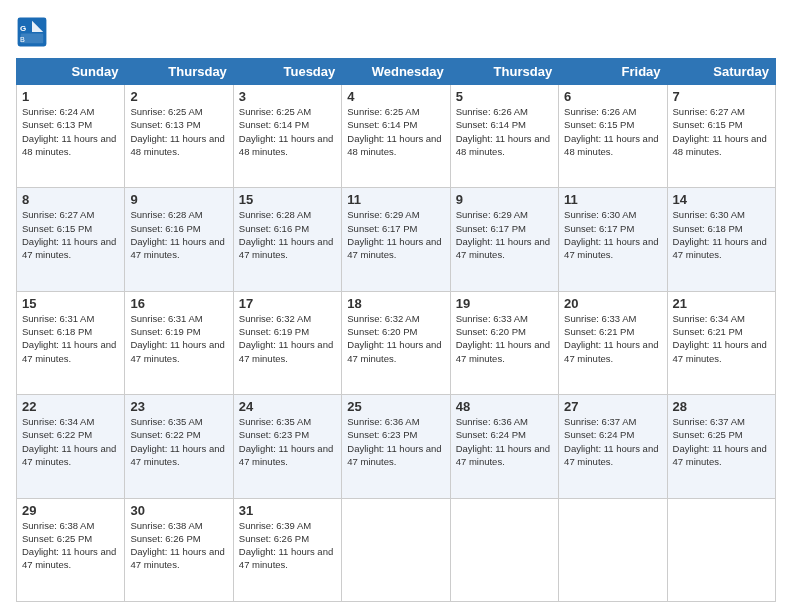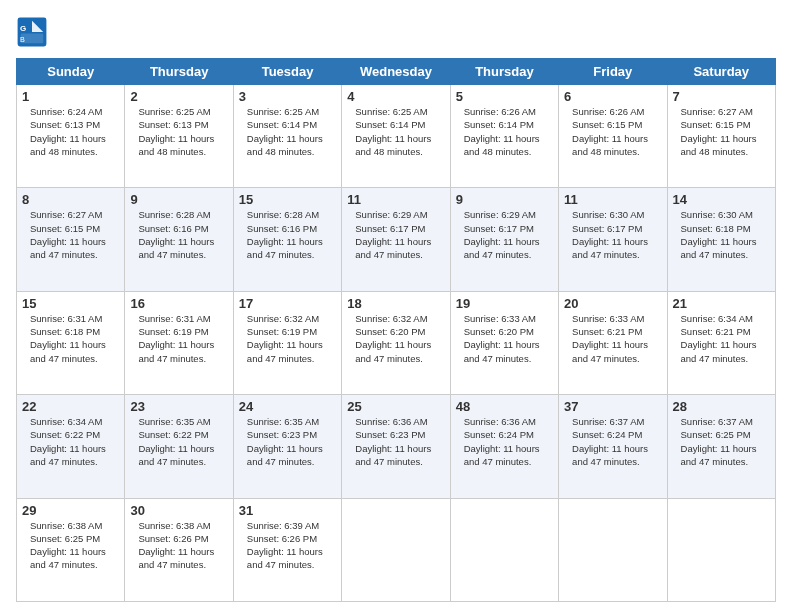--- a/index.html
+++ b/index.html
@@ -53,21 +53,21 @@
       width: 100%;
       border-collapse: collapse;
       flex: 1;
     }
     .calendar-table th {
       background-color: #2e75b6;
       color: #fff;
       font-size: 13px;
       font-weight: bold;
       padding: 5px 6px;
-      text-align: center;
+      text-align: right;
       border: 1px solid #2e75b6;
     }
     .calendar-table td {
       border: 1px solid #ccc;
       padding: 4px 5px;
       vertical-align: top;
       font-size: 10px;
       color: #333;
       background: #fff;
       width: calc(100% / 7);
@@ -78,21 +78,20 @@
     .day-number {
       font-size: 13px;
       font-weight: bold;
       display: block;
       margin-bottom: 1px;
     }
     .day-info {
       font-size: 9.5px;
       line-height: 1.4;
       color: #333;
-      margin-left: 8px;
     }
     .empty-cell {
       background: #fff !important;
     }
   </style>
 </head>
 <body>
 
 <div class="page">
   <div class="header">
@@ -337,21 +336,21 @@
       </td>
           <td>
         <span class="day-number">48</span>
         <div class="day-info">
           <span>Sunrise: 6:36 AM</span><br>
           <span>Sunset: 6:24 PM</span><br>
           <span>Daylight: 11 hours and 47 minutes.</span>
         </div>
       </td>
           <td>
-        <span class="day-number">37</span>
+        <span class="day-number">27</span>
         <div class="day-info">
           <span>Sunrise: 6:37 AM</span><br>
           <span>Sunset: 6:24 PM</span><br>
           <span>Daylight: 11 hours and 47 minutes.</span>
         </div>
       </td>
           <td>
         <span class="day-number">28</span>
         <div class="day-info">
           <span>Sunrise: 6:37 AM</span><br>

